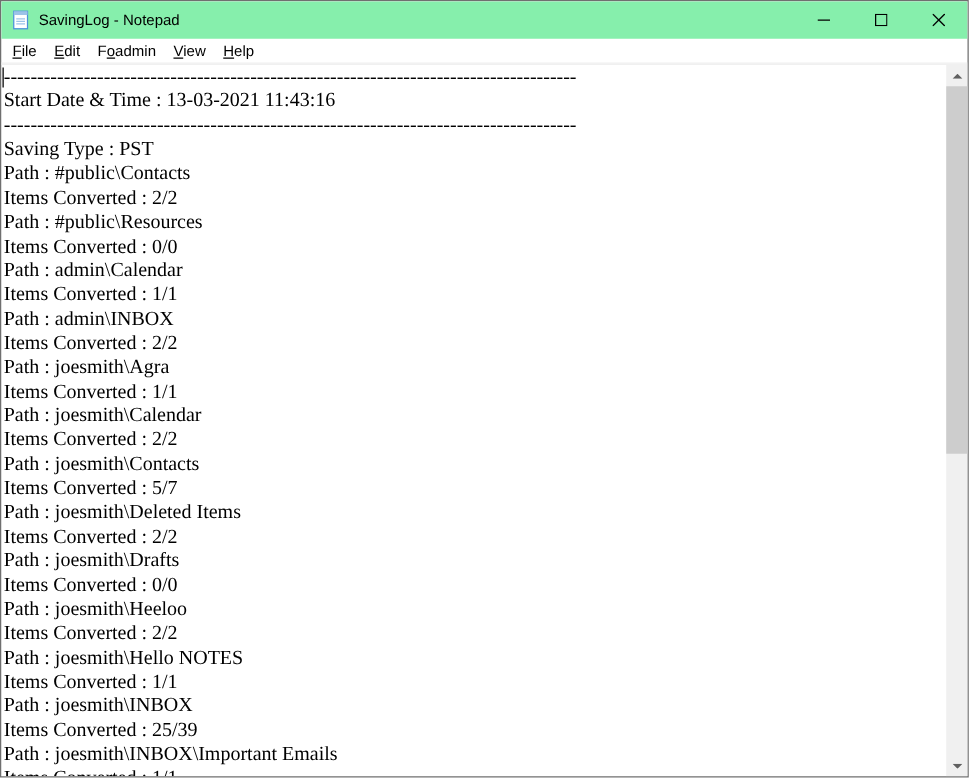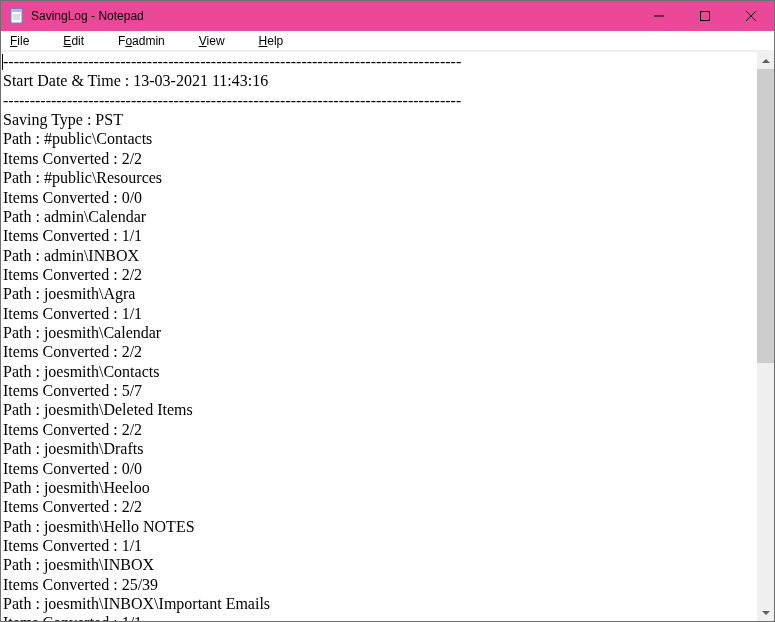--- a/index.html
+++ b/index.html
@@ -11,21 +11,21 @@
       height: 622px;
       border: 1px solid #6f6f6f;
       display: flex;
       flex-direction: column;
       overflow: hidden;
     }
     .titlebar {
       height: 30px;
       display: flex;
       align-items: center;
-      background: #ec4899;
+      background: #86efac;
       border-bottom: 0;
     }
     .app-icon {
       width: 16px; height: 16px;
       margin: 0 6px 0 8px;
       display: inline-block;
     }
     .title {
       font-size: 12px;
       flex: 1;
@@ -43,21 +43,20 @@
       justify-content: center;
       cursor: default;
     }
     .win-btn svg { width: 10px; height: 10px; }
     .menubar {
       height: 20px;
       display: flex;
       align-items: center;
       padding: 0 2px;
       border-bottom: 1px solid #f0f0f0;
-      gap: 20px;
     }
     .menu-item {
       font-size: 12px;
       padding: 1px 7px;
       cursor: default;
     }
     .menu-item .ul { text-decoration: underline; }
     .content-area {
       flex: 1;
       display: flex;

